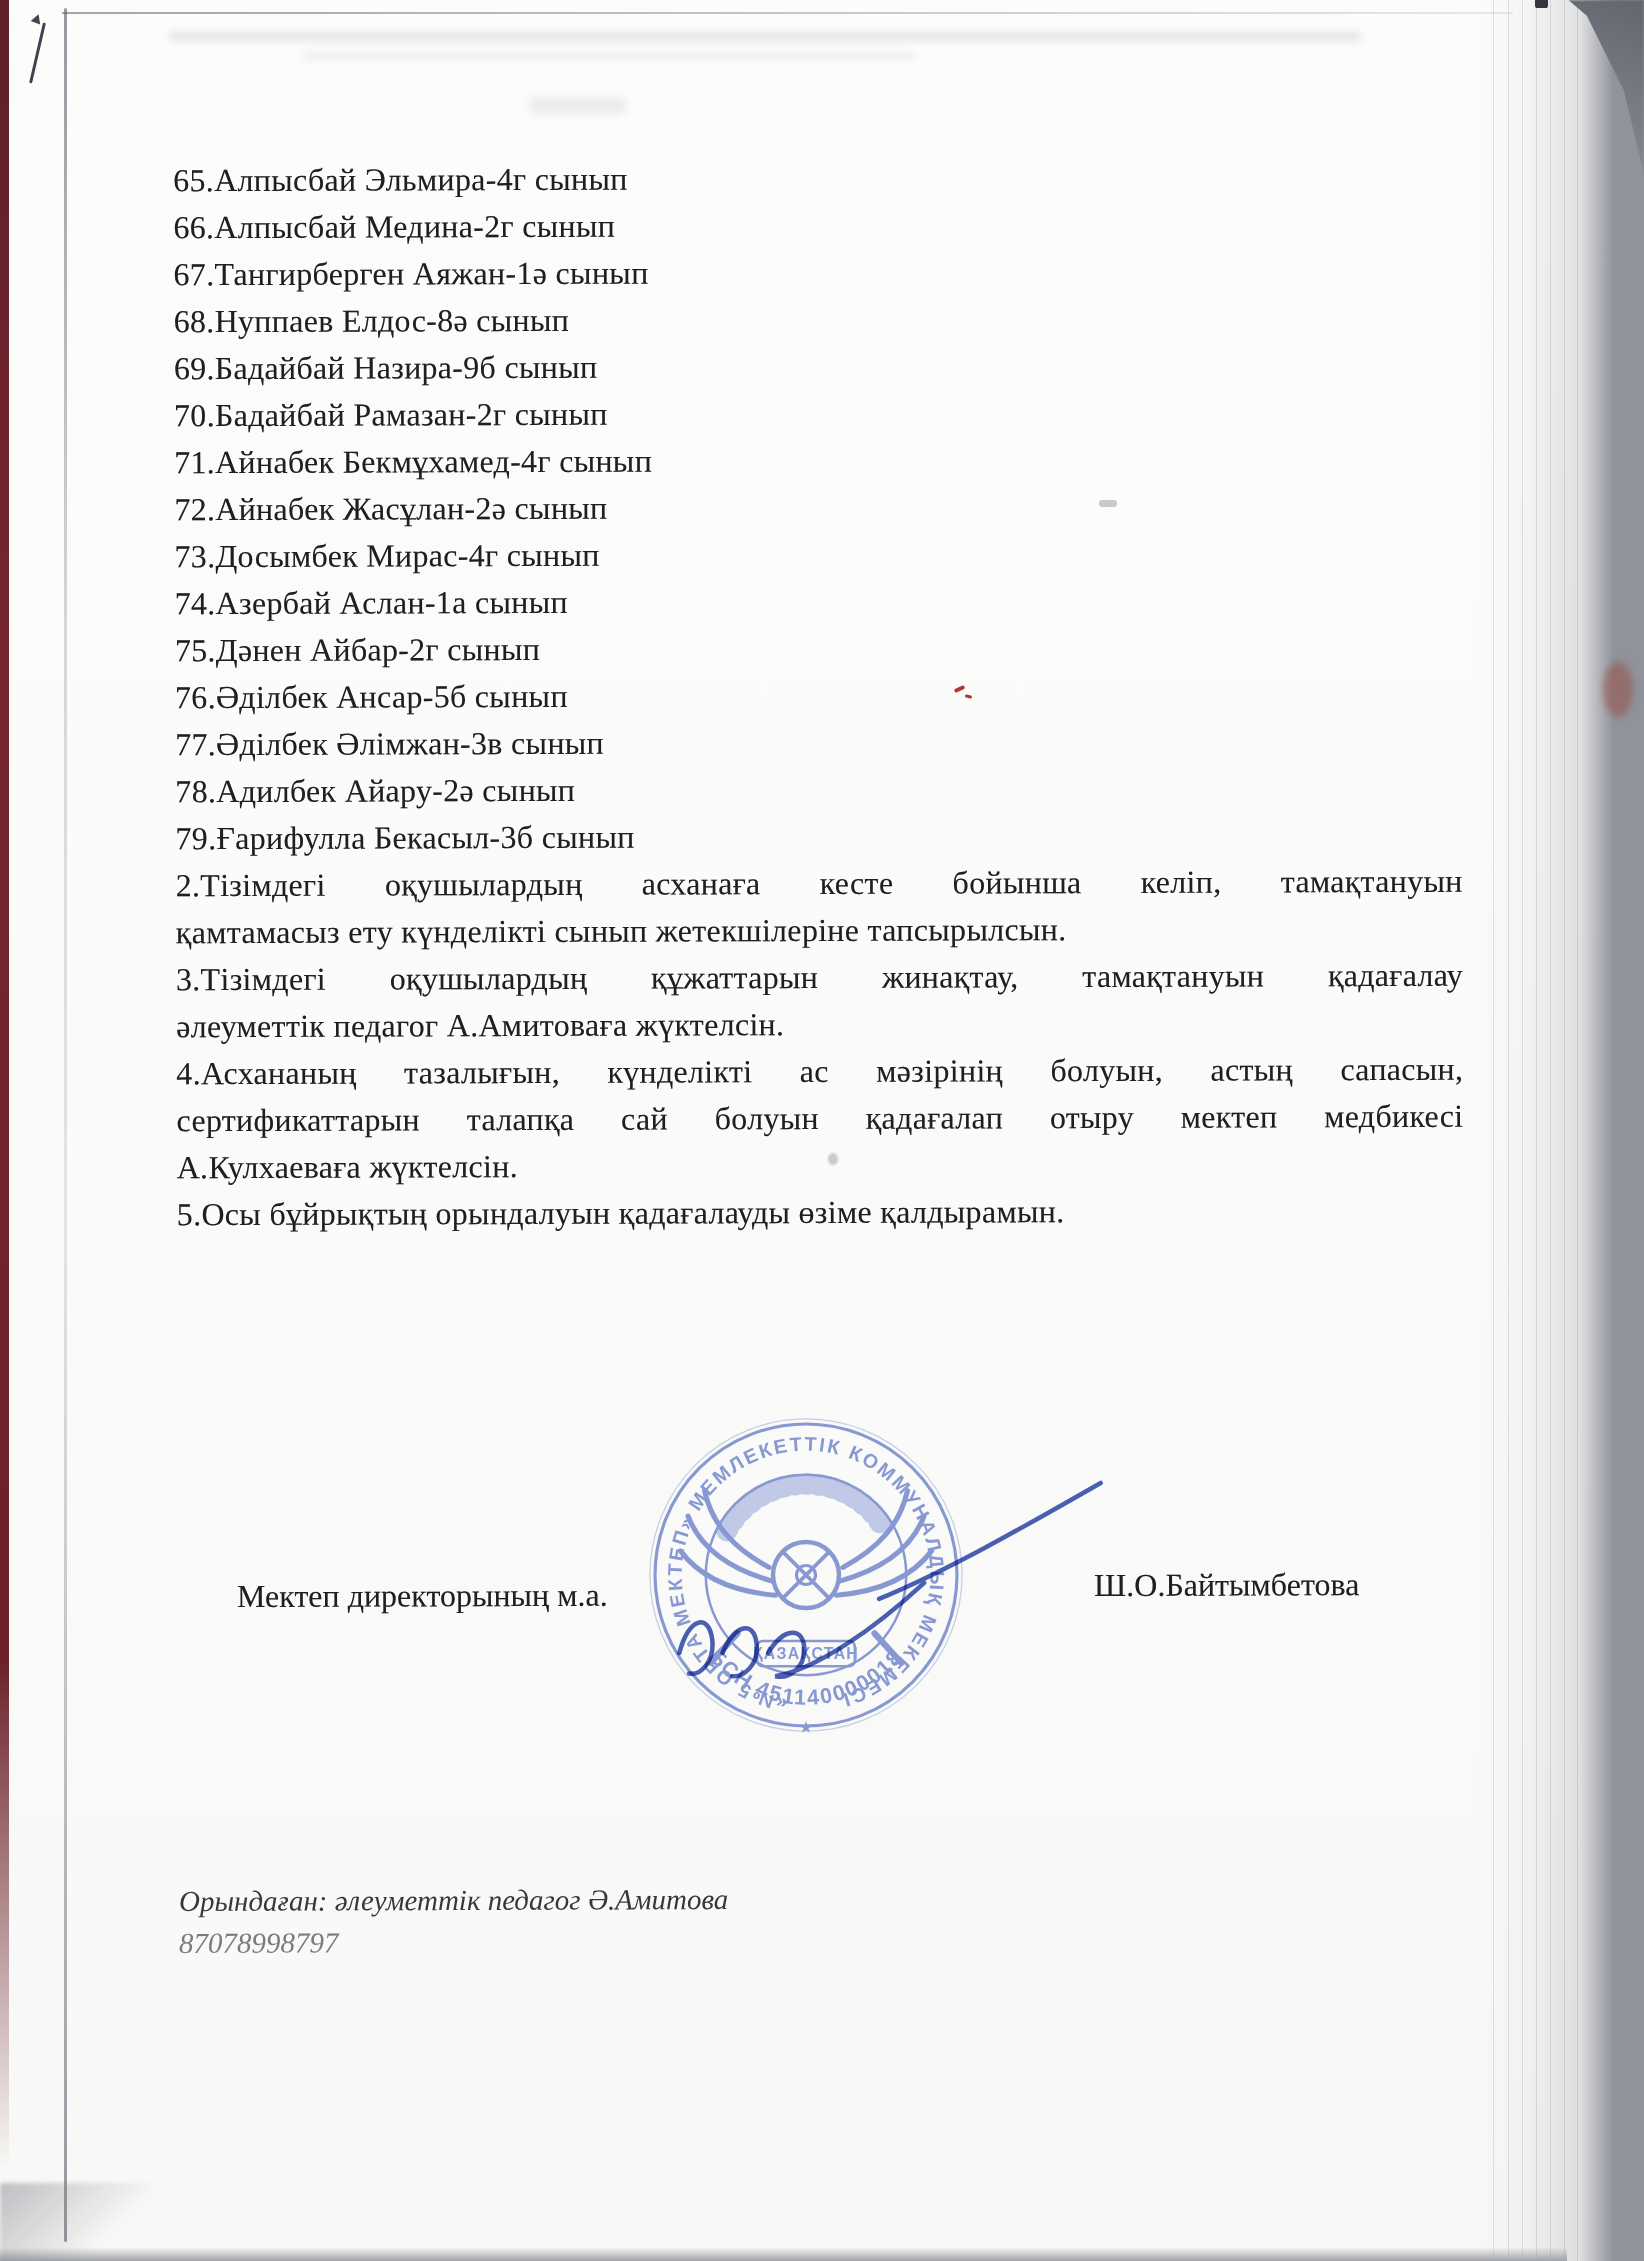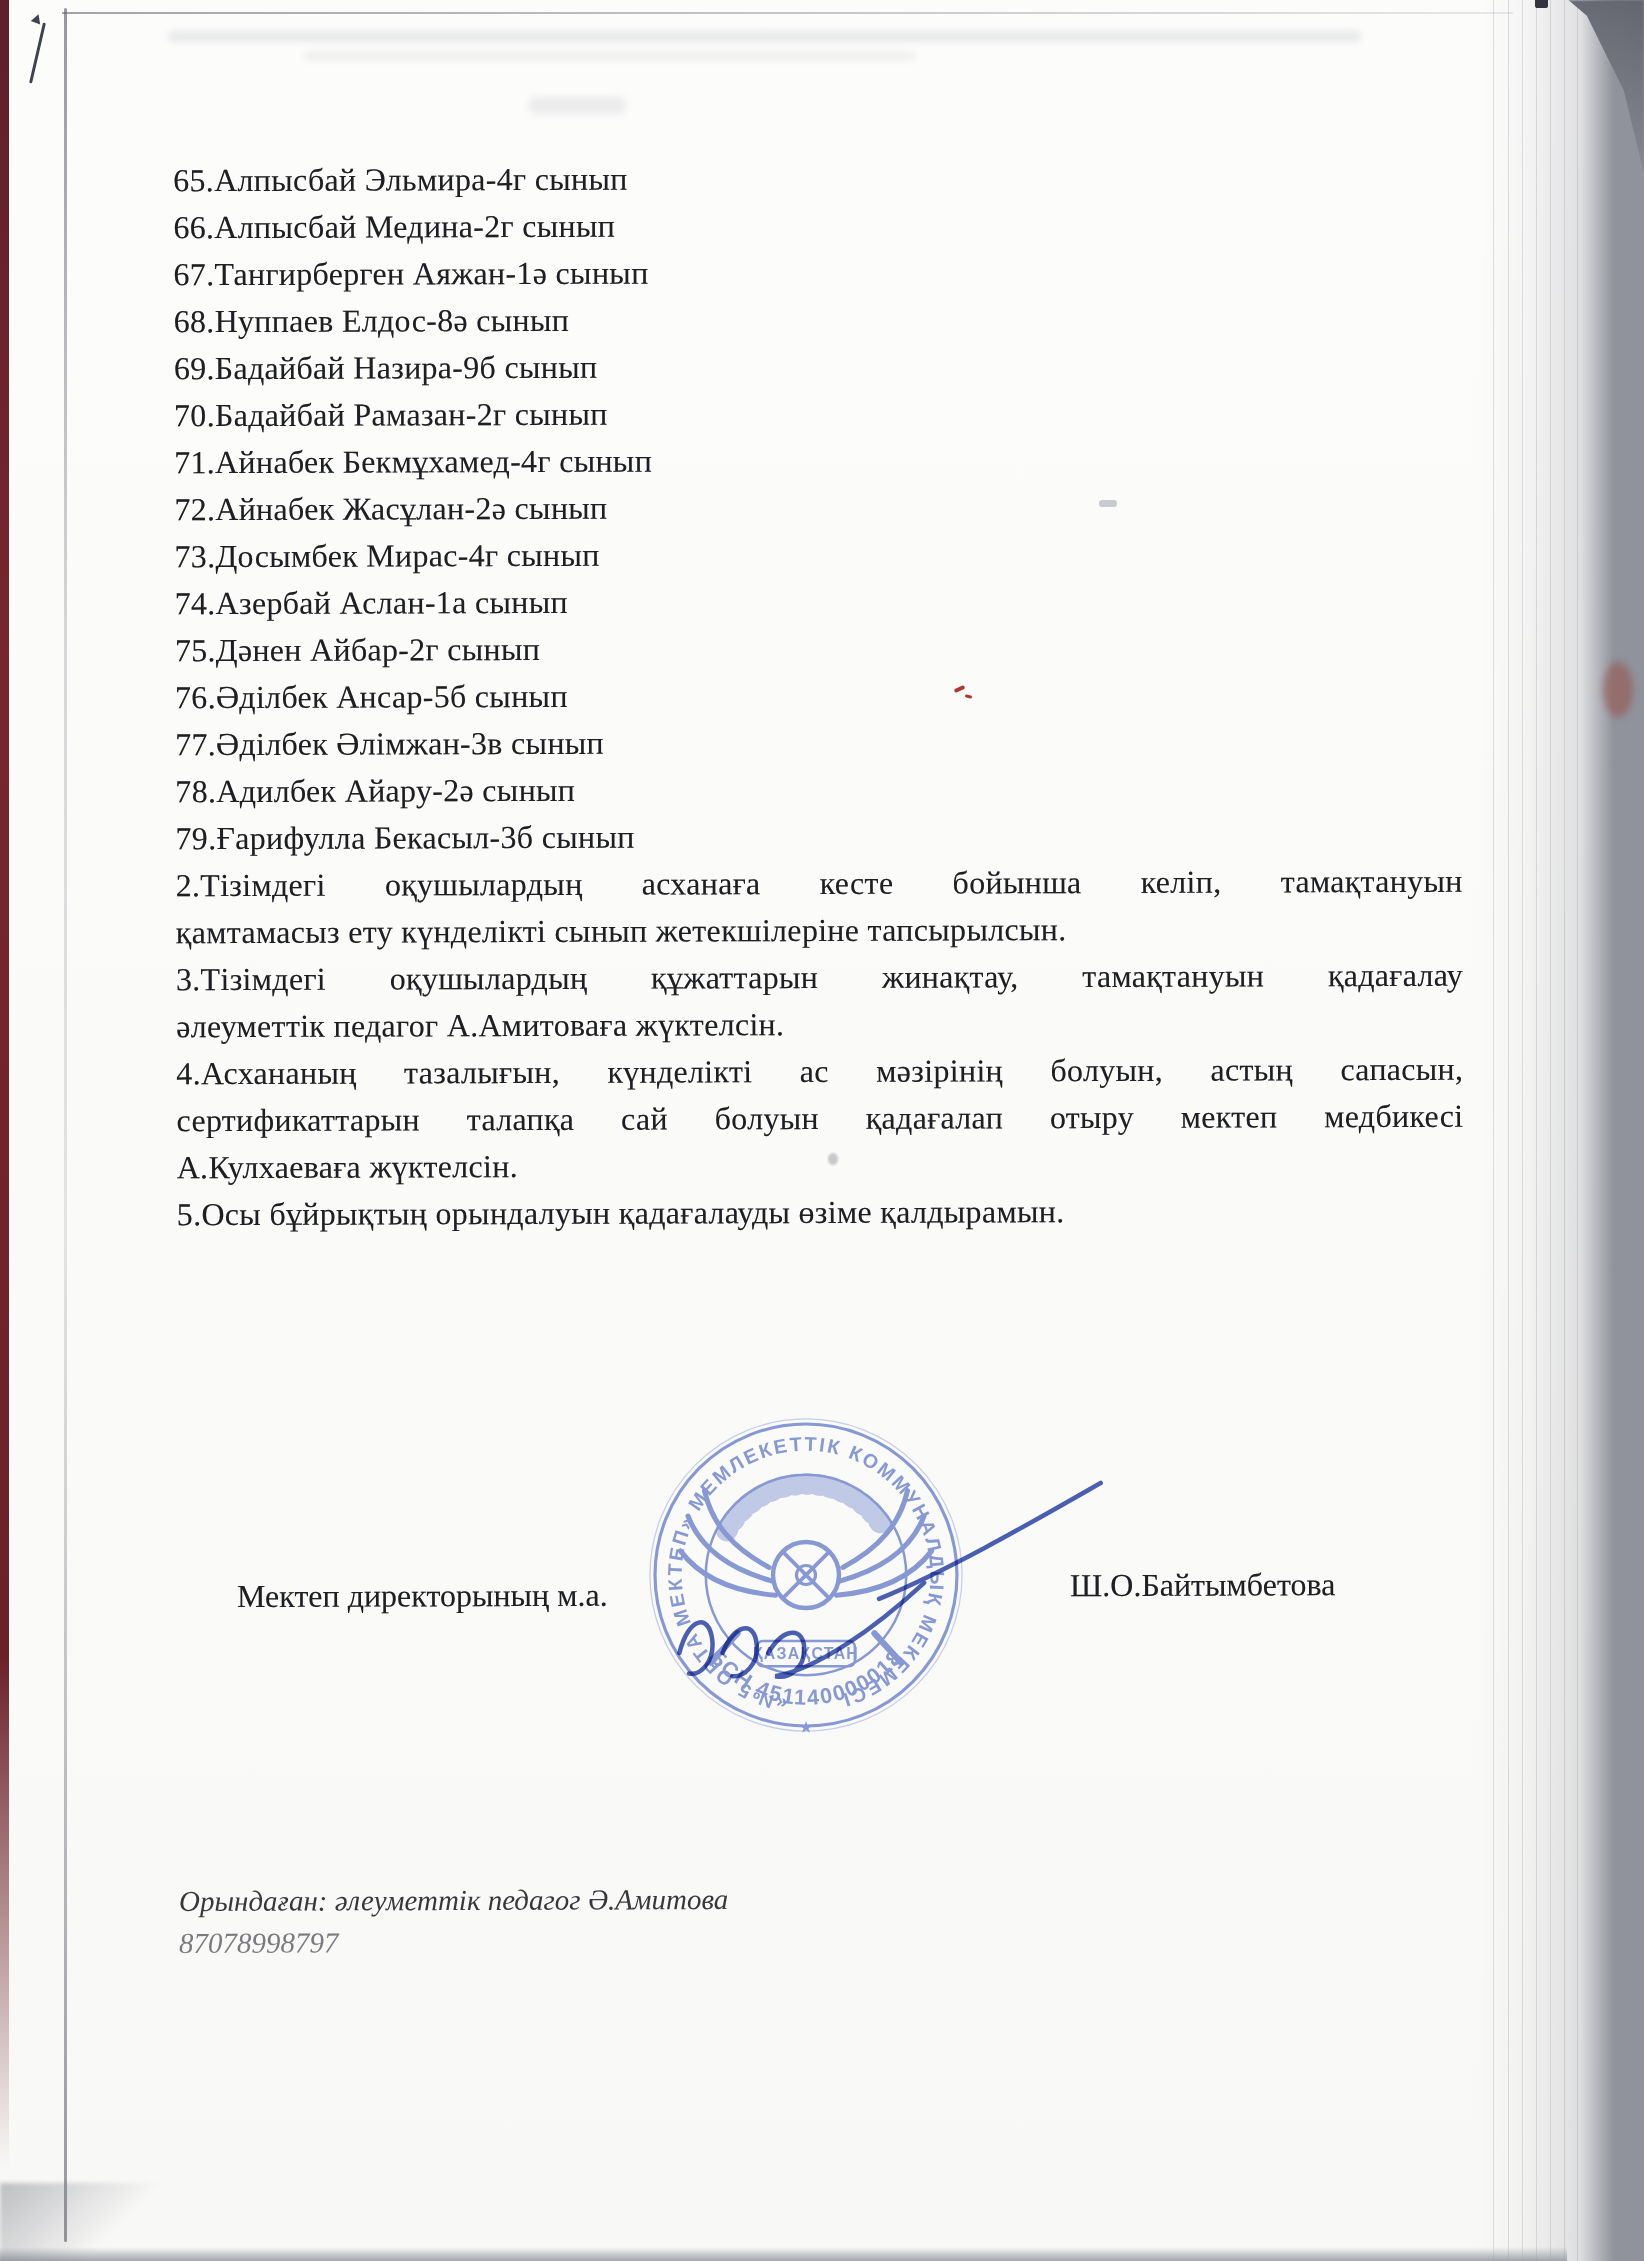--- a/index.html
+++ b/index.html
@@ -37,21 +37,21 @@
   
   .page-text{position:absolute;left:175px;top:155px;width:1287px;font-size:32px;color:#1e1f23;
     letter-spacing:0.3px;transform:rotate(-.2deg);text-shadow:0 0 0.6px rgba(25,25,30,.35);}
   .text-line{height:47px;line-height:47px;white-space:nowrap;}
   .p-line{height:47px;line-height:47px;}
   .just{text-align:justify;overflow:hidden;white-space:normal;}
   .just::after{content:"";display:inline-block;width:100%;height:0;line-height:0;vertical-align:top;}
   .director-row{position:absolute;left:0;top:1576px;width:1644px;height:47px;font-size:32px;color:#1e1f23;
     transform:rotate(-.2deg);text-shadow:0 0 0.6px rgba(25,25,30,.35);}
   .director-label{position:absolute;left:237px;top:0;white-space:nowrap;}
-  .director-name{position:absolute;left:1070px;top:-7.7px;white-space:nowrap;}
+  .director-name{position:absolute;left:1094px;top:-7.7px;white-space:nowrap;}
   .footer{position:absolute;left:179px;top:1884px;font-style:italic;font-size:29px;color:#38383c;
     transform:rotate(-.2deg);}
   .footer-line2{margin-top:9px;color:#7a7a80;}
   
   .stamp-svg{position:absolute;left:603px;top:1372px;mix-blend-mode:multiply;opacity:.92;}
   .sig-svg{position:absolute;left:642px;top:1462px;mix-blend-mode:multiply;}
   .stamp-text{font-family:"Liberation Sans",sans-serif;font-weight:bold;}
 </style>
 </head>
 <body>

